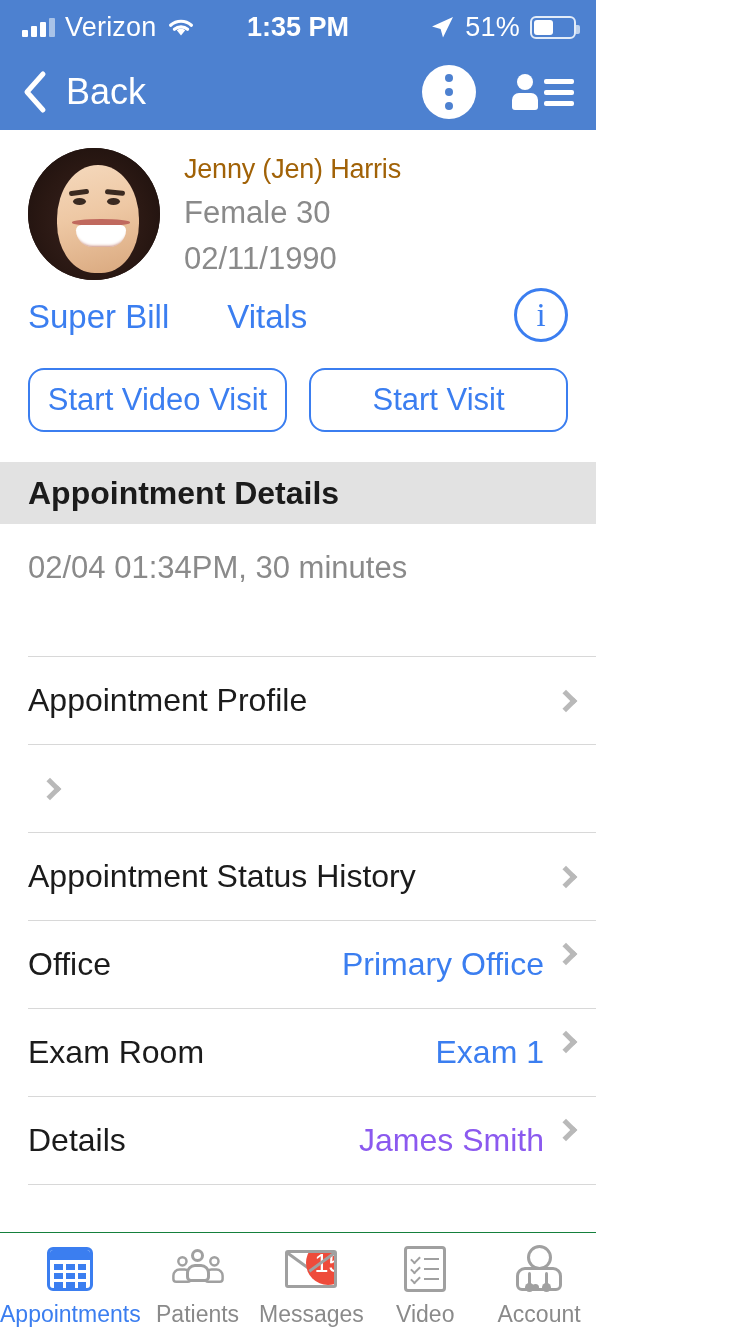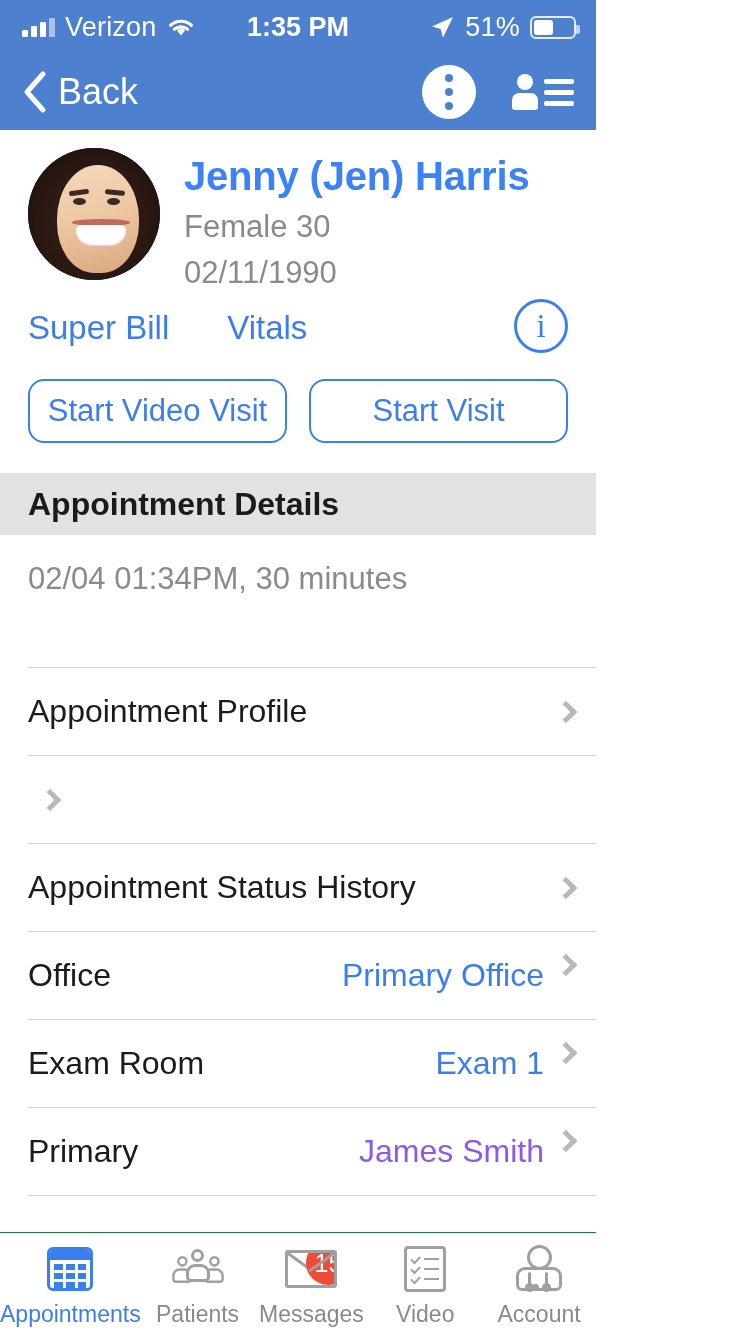--- a/index.html
+++ b/index.html
@@ -43,21 +43,21 @@
     content:""; position:absolute; right:-6px; top:7px; width:4px; height:9px;
     background:#bed2ee; border-radius:0 2px 2px 0;
   }
   .battery b { display:block; height: 15px; width: 50%; background:#fff; border-radius: 3px; }
 
   
   .navbar {
     height: 76px; background: #4d81d0; color: #fff;
     display: flex; align-items: center; padding: 0 22px; position: relative;
   }
-  .back { display:flex; align-items:center; gap:10px; cursor:pointer;justify-content:center; }
+  .back { display:flex; align-items:center; gap:18px; cursor:pointer;justify-content:center; }
   .back-label { font-size: 36px; font-weight: 400; }
   .nav-actions { position: absolute; right: 22px; display:flex; align-items:center; gap: 36px; }
   .kebab {
     width: 54px; height: 54px; border-radius: 50%; background:#fff;
     display:flex; flex-direction: column; align-items:center; justify-content:center; gap: 6px;
   }
   .kebab span { width: 8px; height: 8px; border-radius:50%; background:#4d81d0; display:block; }
   .patlist { display:flex; align-items:center; gap: 6px; }
   .patlist .person { display:flex; flex-direction:column; align-items:center; gap:3px; }
   .patlist .head { width:16px; height:16px; border-radius:50%; background:#fff; }
@@ -99,21 +99,21 @@
     position:absolute; left: 36%; top: 58%; width: 38%; height: 17%;
     background:#fff; border-radius: 8px 8px 26px 26px;
     box-shadow: inset 0 -4px 3px -3px #c98d7e;
   }
   .avatar .lip {
     position:absolute; left: 33%; top: 54%; width: 44%; height: 5%;
     background: #c0695e; border-radius: 50%;
   }
 
   .pinfo { padding-top: 6px; }
-  .pname { font-size: 40px; font-weight: 700; color: #3b82f6; letter-spacing: -0.2px; }
+  .pname { font-size: 27px; font-weight: 400; color: #a16207; letter-spacing: -0.2px; }
   .pmeta { font-size: 31px; color: #8a8a8a; margin-top: 10px; }
 
   .plinks {
     display:flex; align-items:center; padding: 18px 28px 0 28px; position: relative;
   }
   .plink { font-size: 33px; color: #3b7ef0; margin-right: 58px; cursor:pointer; }
   .info-icon {
     position: absolute; right: 28px; top: 8px;
     width: 54px; height: 54px; border-radius: 50%;
     border: 3px solid #3b7ef0; color:#3b7ef0;
@@ -346,21 +346,21 @@
       </div>
     </div>
     <div class="row">
       <span class="row-label">Exam Room</span>
       <div class="row-right">
         <span class="row-value blue">Exam 1</span>
         <span class="chev"></span>
       </div>
     </div>
     <div class="row">
-      <span class="row-label">Primary</span>
+      <span class="row-label">Details</span>
       <div class="row-right">
         <span class="row-value purple">James Smith</span>
         <span class="chev"></span>
       </div>
     </div>
     <div class="list-bottom-divider"></div>
   </div>
 
   <div class="tabbar">
 

